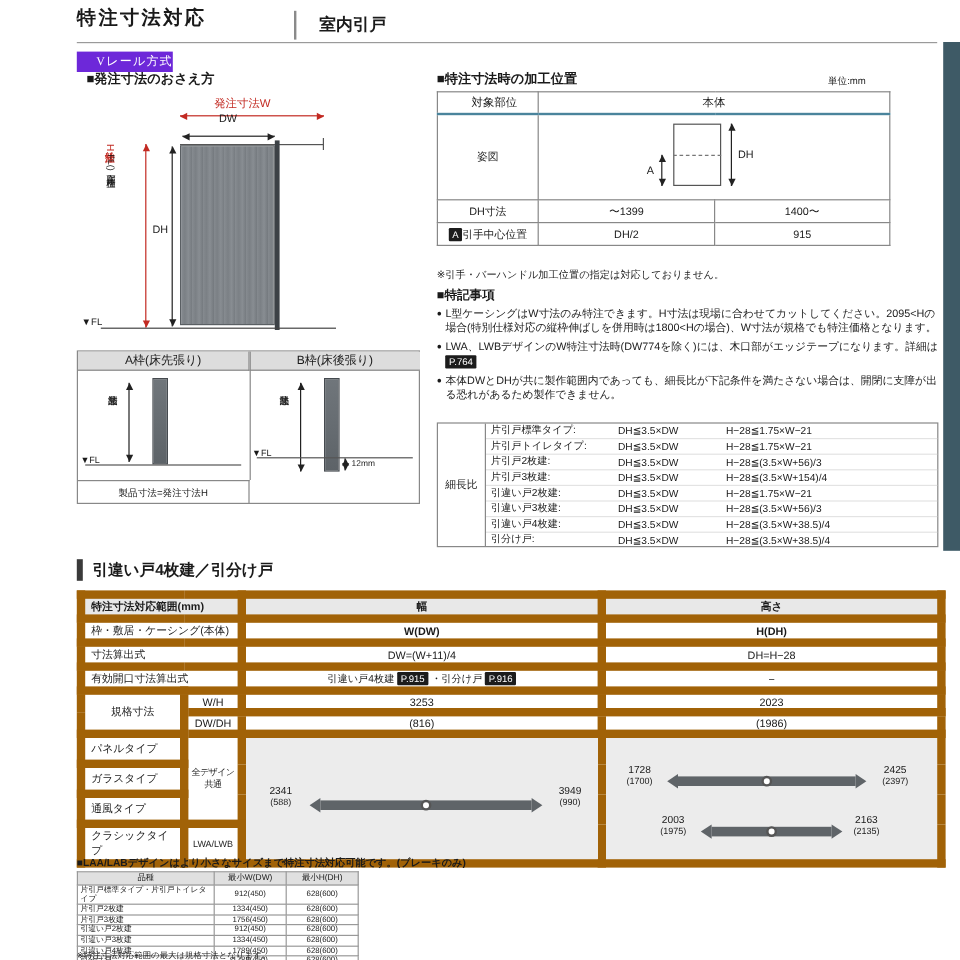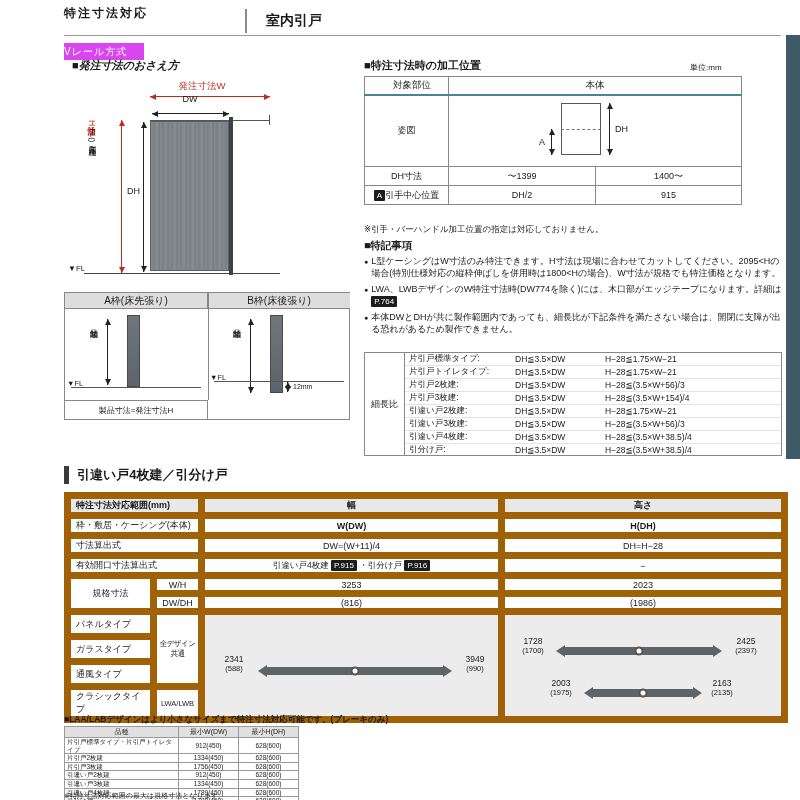--- a/index.html
+++ b/index.html
@@ -1,25 +1,25 @@
 <!DOCTYPE html>
 <html><head>
 <meta charset="utf-8">
 <style>
   * { margin:0; padding:0; box-sizing:border-box; }
   body { font-family:"Liberation Sans","DejaVu Sans",sans-serif; background:#fff; }
   .page { position:relative; width:800px; height:800px; background:#fff; overflow:hidden; color:#1a1a1a; }
   .abs { position:absolute; }
 
   
-  .h-title { left:64px; top:5px; font-size:12px; font-weight:bold; letter-spacing:2px; }
+  .h-title { left:64px; top:5px; font-size:16px; font-weight:bold; letter-spacing:2px; }
   .h-div { left:245px; top:9px; width:2px; height:24px; background:#8a8a8a; }
   .h-sub { left:266px; top:12px; font-size:14px; font-weight:bold; }
   .h-rule { left:64px; top:35px; width:717px; height:1px; background:#9a9a9a; }
-  .rail-badge { left:64px; top:43px; width:80px; height:17px; background:#d946ef; color:#fff; font-size:10px; line-height:17px; text-align:left; letter-spacing:1px; }
+  .rail-badge { left:64px; top:43px; width:80px; height:17px; background:#6d28d9; color:#fff; font-size:10px; line-height:17px; text-align:right; letter-spacing:1px;font-family:Liberation Serif, serif; }
   .side-tab { left:786px; top:35px; width:14px; height:424px; background:#3E5A66; }
 
   .sec-title { font-size:11px; font-weight:bold; }
   .small-note { font-size:8.5px; color:#222; }
 
   
   .arr { position:absolute; color:#222; }
   .arr.red { color:#C22A22; }
   .arr.h { height:0; border-top:1px solid currentColor; }
   .arr.h::before { content:""; position:absolute; left:0; top:-3px; width:0; height:0; border-top:3px solid transparent; border-bottom:3px solid transparent; border-right:6px solid currentColor; }
@@ -90,21 +90,21 @@
 <div class="page">
 
   <div class="abs h-title">特注寸法対応</div>
   <div class="abs h-div"></div>
   <div class="abs h-sub">室内引戸</div>
   <div class="abs h-rule"></div>
   <div class="abs rail-badge">Vレール方式</div>
   <div class="abs side-tab"></div>
 
   <div class="abs" style="left:64px;top:58px;width:292px;height:230px;">
-    <div class="abs sec-title" style="left:8px;top:0;font-style:italic;">■発注寸法のおさえ方</div>
+    <div class="abs sec-title" style="left:8px;top:0;">■発注寸法のおさえ方</div>
     <div class="abs redtxt" style="left:70px;top:22px;width:136px;text-align:center;font-size:9.5px;">発注寸法W</div>
     <div class="arr h red" style="left:86px;top:38px;width:120px;"></div>
     <div class="abs" style="left:86px;top:36px;width:80px;text-align:center;font-size:9px;">DW</div>
     <div class="arr h" style="left:88px;top:55px;width:77px;"></div>
 
     <div class="abs vtext" style="left:22px;top:62px;height:156px;font-size:8.5px;">
       <span class="redtxt">発注寸法H:</span><span style="font-size:7.5px;">FL(床面)〜枠上端</span>
     </div>
     <div class="arr v red" style="left:57px;top:62px;height:153px;"></div>
     <div class="abs" style="left:63px;top:128px;font-size:9px;">DH</div>

